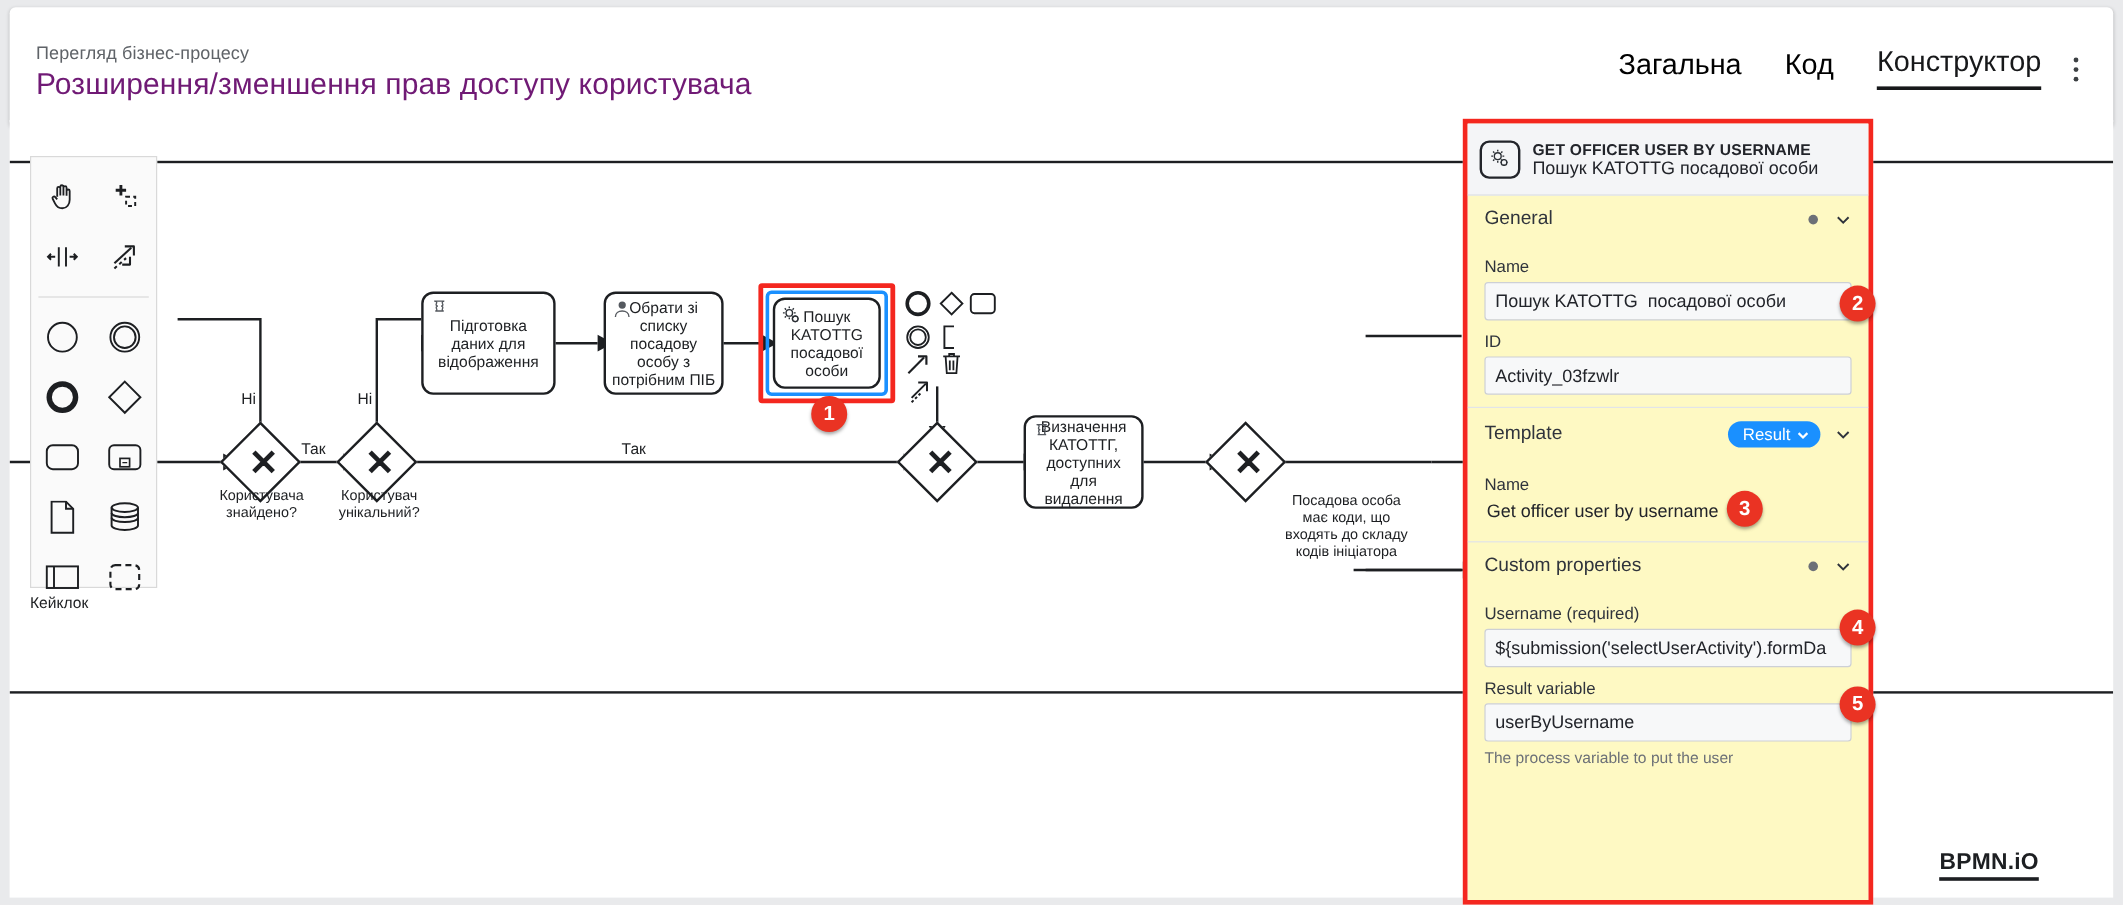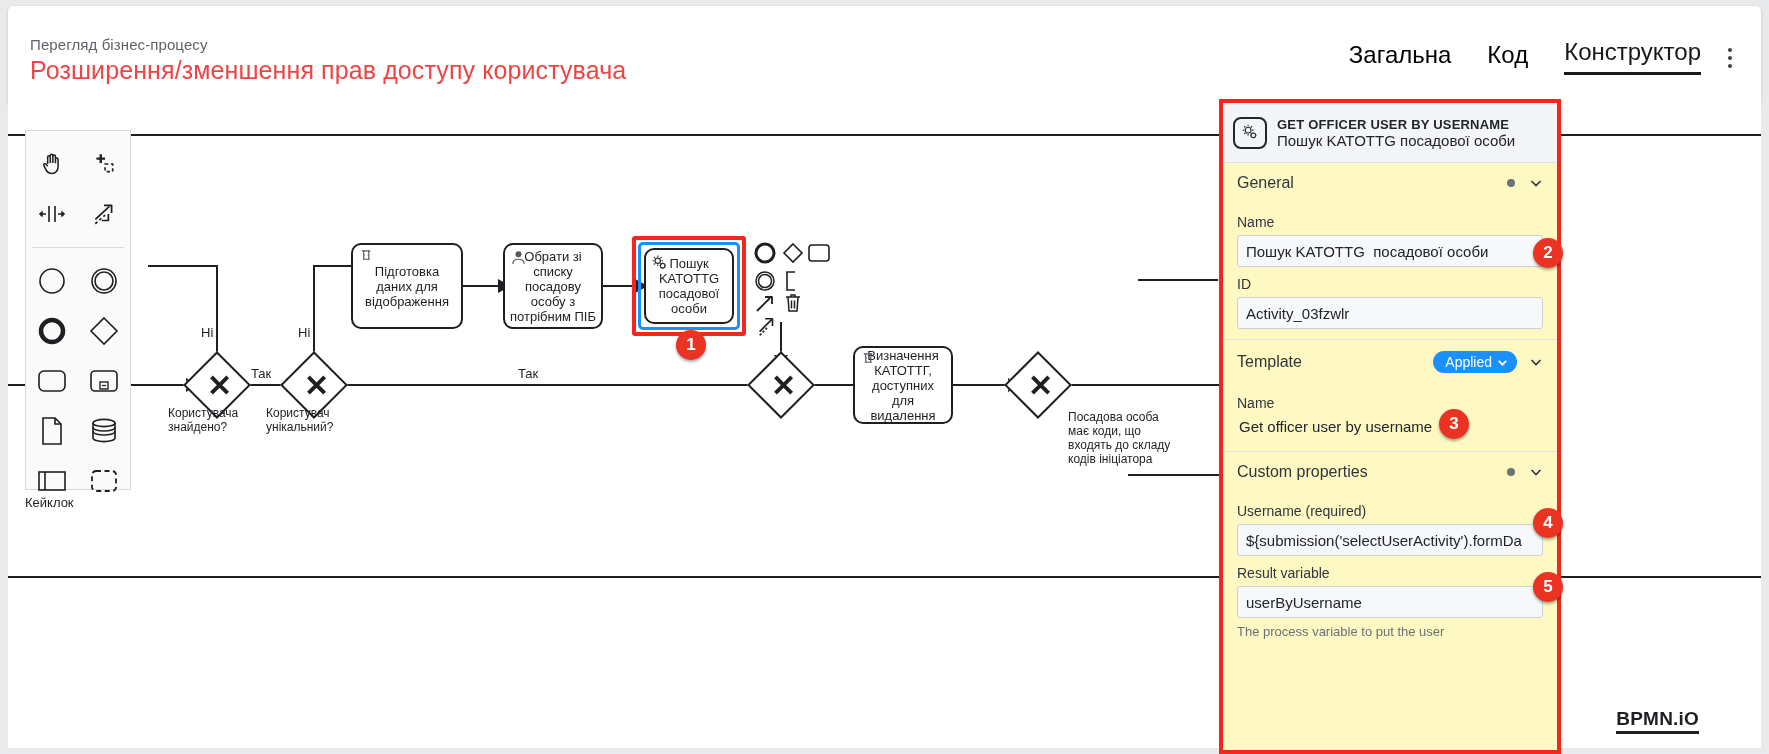--- a/index.html
+++ b/index.html
@@ -16,21 +16,21 @@
     position: absolute; left: 8px; top: 6px; width: 1753px; height: 100px;
     background: #ffffff; border-radius: 5px;
     box-shadow: 0 1px 3px rgba(0,0,0,0.18);
   }
   .hdr-breadcrumb {
     position: absolute; left: 22px; top: 30px;
     font-size: 15px; color: #5f6368; letter-spacing: .1px;
   }
   .hdr-title {
     position: absolute; left: 22px; top: 50px;
-    font-size: 25px; color: #ef4444; font-weight: 400; letter-spacing: .1px;
+    font-size: 25px; color: #701a75; font-weight: 400; letter-spacing: .1px;
   }
   .hdr-tabs {
     position: absolute; right: 60px; top: 32px; display: flex; align-items: flex-end; gap: 36px;
   }
   .hdr-tab {
     font-size: 24px; color: #000000; padding-bottom: 6px; cursor: pointer; white-space: nowrap;
   }
   .hdr-tab.active { color: #17181a; border-bottom: 3px solid #17181a; }
   .hdr-kebab {
     position: absolute; right: 18px; top: 36px; width: 26px; height: 32px;
@@ -79,21 +79,21 @@
   .task .ticon { position: absolute; left: 5px; top: 4px; }
   .gw {
     position: absolute; width: 48px; height: 48px; border: 2px solid #1d1f22;
     background: #fff; transform: rotate(45deg);
   }
   .gw-x { position: absolute; font-size: 30px; color: #1d1f22; font-weight: 700; }
   .edge-label {
     position: absolute; font-size: 13px; color: #1d1f22; text-align: center; white-space: nowrap;
   }
   .multi-label {
-    position: absolute; font-size: 12px; line-height: 14px; color: #1d1f22; text-align: left;
+    position: absolute; font-size: 12px; line-height: 14px; color: #1d1f22; text-align: center;
   }
 
   
   .sel-red {
     position: absolute; border: 4px solid #f4271f; border-radius: 3px;
   }
   .sel-blue {
     position: absolute; border: 3px solid #1a90ff; border-radius: 5px;
   }
   .ctx-pad { position: absolute; }
@@ -479,21 +479,21 @@
         <div class="pnl-label">Name</div>
         <input class="pnl-input" value="Пошук KATOTTG  посадової особи" style="">
         <div class="pnl-label">ID</div>
         <input class="pnl-input" value="Activity_03fzwlr" style="">
       </div>
       <div class="divider-row"></div>
 
       <div class="pnl-section noline">
         <span class="pnl-sect-title">Template</span>
         <span class="badge-applied">
-          <span>Applied</span>
+          <span>Result</span>
           <svg width="11" height="11" viewBox="0 0 12 12" fill="none" stroke="#fff" stroke-width="2">
               <path d="M2 4.3l4 4 4-4"></path>
             </svg>
         </span>
         <span class="chev">
           <svg width="14" height="14" viewBox="0 0 14 14" fill="none" stroke="#30343c" stroke-width="1.6">
               <path d="M2.5 5l4.5 4.5L11.5 5"></path>
             </svg>
         </span>
       </div>

